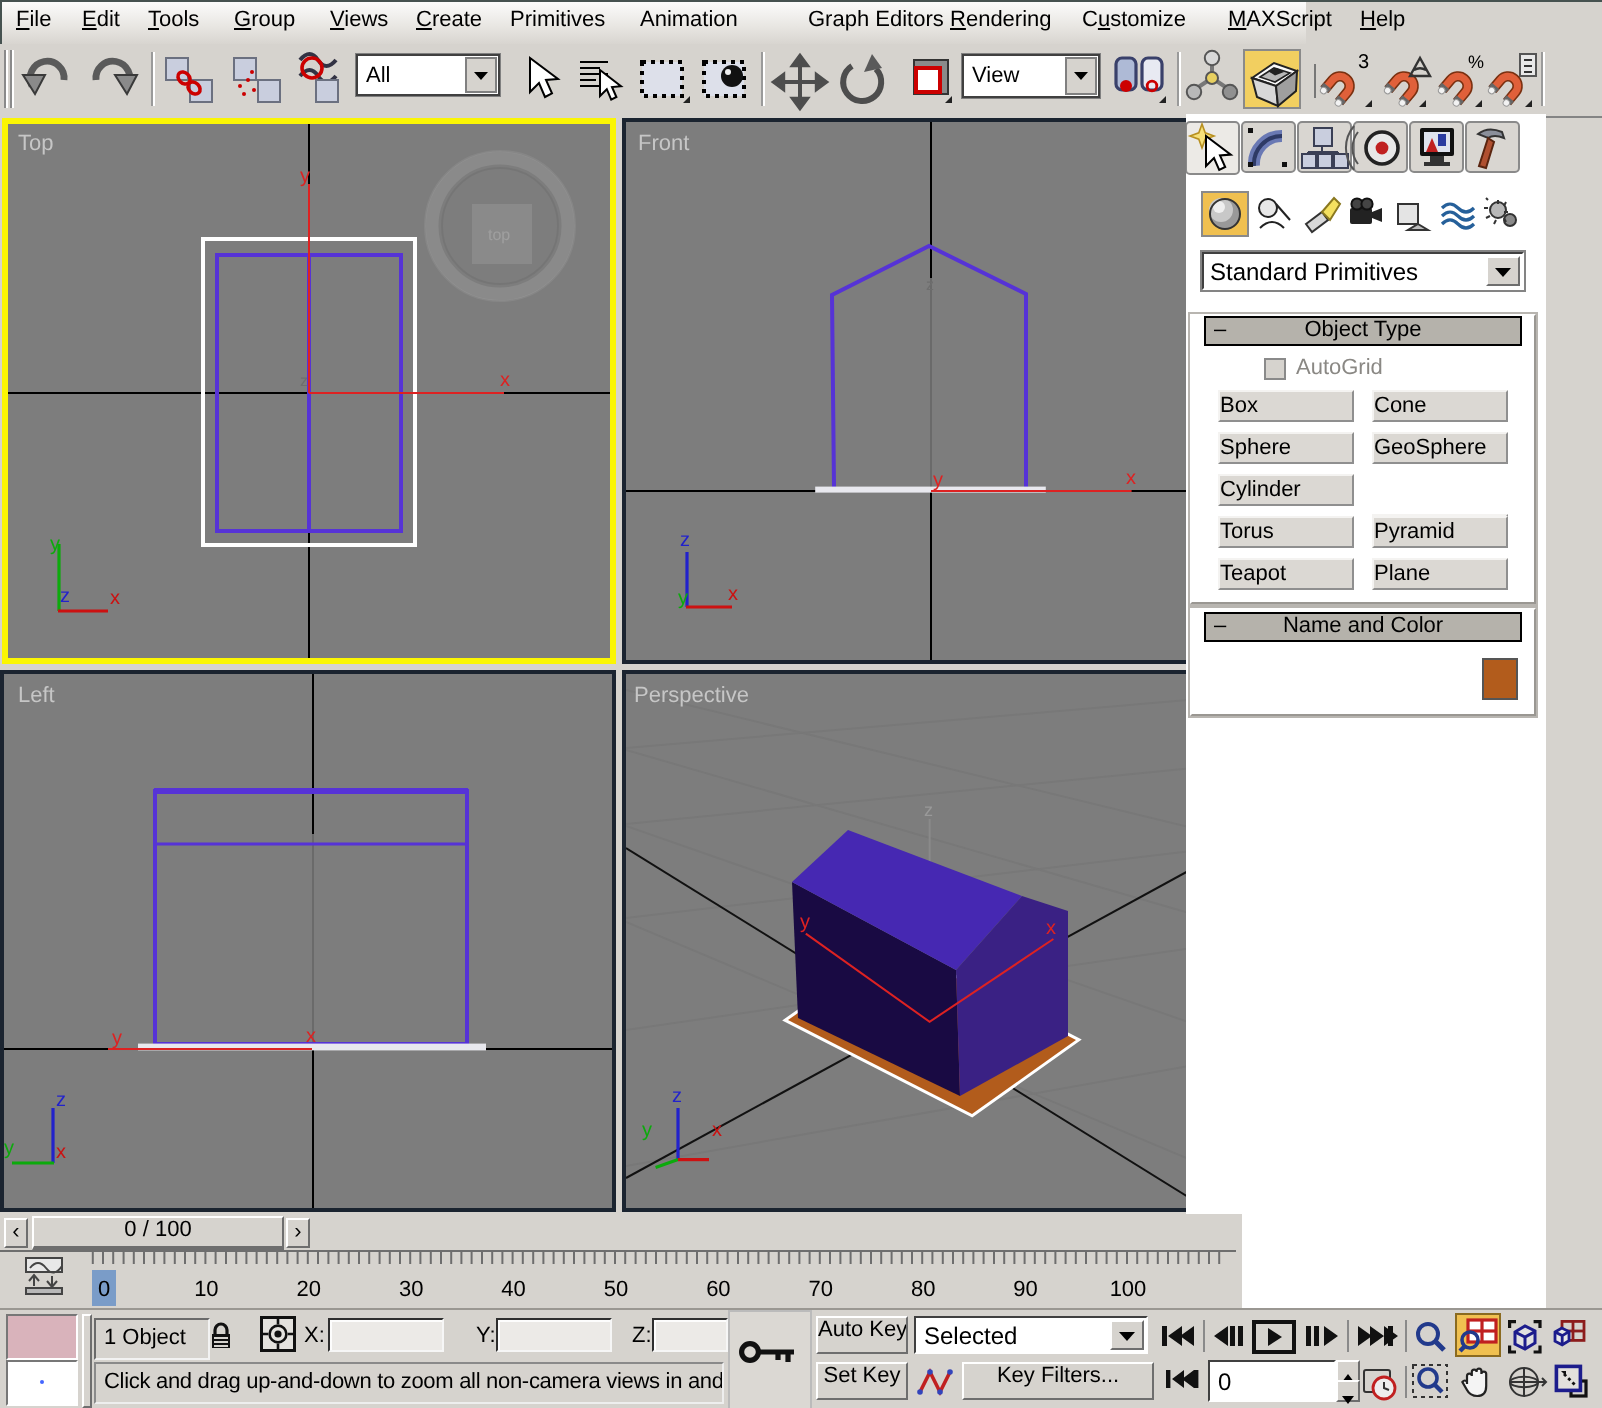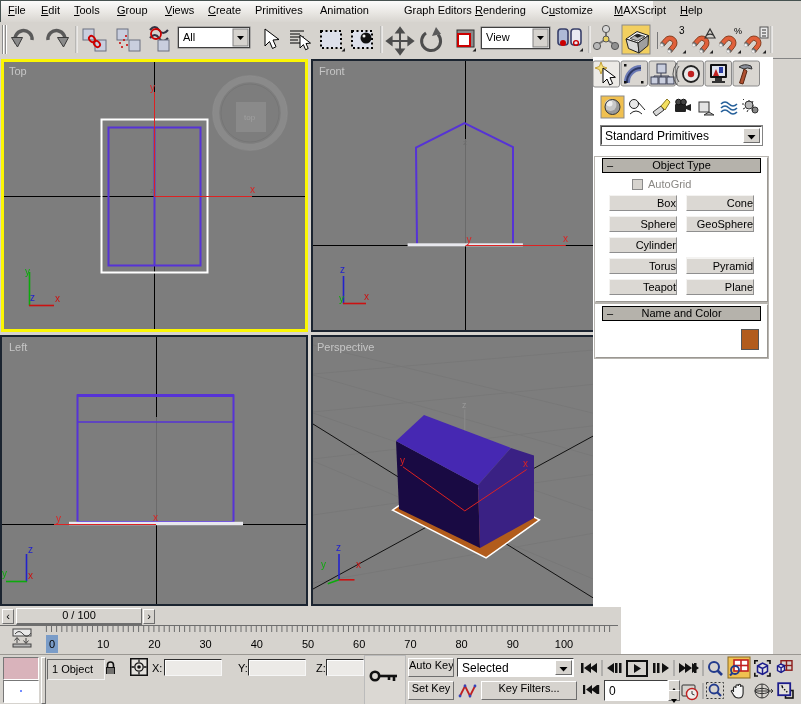--- a/index.html
+++ b/index.html
@@ -20,21 +20,21 @@
   #vpLeft{left:0px;top:277px;width:304px;height:267px;border:2px solid #1b2430;}
   #vpPersp{left:311px;top:277px;width:304px;height:267px;border:2px solid #1b2430;}
   
   #cpanel{position:absolute;left:593px;top:57px;width:180px;height:597px;background:#ffffff;}
   
   #timerow{position:absolute;left:0;top:607px;width:621px;height:19px;background:#d6d3ce;}
   #trackbar{position:absolute;left:0;top:626px;width:621px;height:28px;background:#d6d3ce;}
   #statusbar{position:absolute;left:0;top:654px;width:801px;height:50px;background:#d6d3ce;border-top:1px solid #9a9792;}
   .raised{background:#d6d3ce;border-top:1px solid #fff;border-left:1px solid #fff;border-right:1px solid #6e6e6e;border-bottom:1px solid #6e6e6e;}
   .btxt{font-size:11px;color:#000;}
-  .ot{width:66px;height:13px;background:#dbd8d3;border:1px solid #8f8f8f;border-top-color:#f4f3f1;border-left-color:#f4f3f1;font-size:11px;text-align:right;padding-top:1px;}
+  .ot{width:66px;height:13px;background:#dbd8d3;border:1px solid #8f8f8f;border-top-color:#f4f3f1;border-left-color:#f4f3f1;font-size:11px;text-align:left;padding-top:1px;}
   .sbtn{position:absolute;background:#d6d3ce;border:1px solid #6e6e6e;border-top-color:#fff;border-left-color:#fff;font-size:11px;text-align:center;white-space:nowrap;overflow:hidden;}
   .sfield{position:absolute;background:#eceae7;border:1px solid #2e2e2e;border-right-color:#f6f6f6;border-bottom-color:#f6f6f6;box-shadow:inset 1px 1px 0 #fdfdfd;}
 </style>
 </head>
 <body>
 <div id="root">
   <div style="position:absolute;left:0;top:0;width:801px;height:1px;background:#465250;z-index:9"></div>
   <div style="position:absolute;left:0;top:0;width:1px;height:22px;background:#465250;z-index:9"></div>
   <div id="menubar">
     <span style="left:8px"><u>F</u>ile</span>
@@ -603,20 +603,23 @@
       <span class="btxt" style="position:absolute;left:4px;top:3px;">1 Object</span>
     </div>
 
     <span class="btxt abs" style="left:152px;top:7px;">X:</span>
     <div class="sfield" style="left:164px;top:4px;width:56px;height:15px;"></div>
     <span class="btxt abs" style="left:238px;top:7px;">Y:</span>
     <div class="sfield" style="left:248px;top:4px;width:56px;height:15px;"></div>
     <span class="btxt abs" style="left:316px;top:7px;">Z:</span>
     <div class="sfield" style="left:326px;top:4px;width:36px;height:15px;"></div>
     <div class="abs" style="left:364px;top:0px;width:40px;height:48px;background:#dbd8d3;border:1px solid #bbb;"></div>
+    <div class="abs" style="left:47px;top:26px;width:313px;height:19px;border:1px solid #8a8a8a;border-right-color:#eee;border-bottom-color:#eee;overflow:hidden;">
+      <span style="position:absolute;left:4px;top:3px;font-size:11px;letter-spacing:-0.15px;white-space:nowrap;">Click and drag up-and-down to zoom all non-camera views in and</span>
+    </div>
     <div class="sbtn" style="left:408px;top:3px;width:44px;height:17px;">Auto Key</div>
     <div class="sbtn" style="left:408px;top:26px;width:44px;height:17px;">Set Key</div>
     <div class="abs" style="left:457px;top:3px;width:115px;height:17px;background:#fff;border:1px solid #404040;border-right-color:#fff;border-bottom-color:#fff;">
       <span style="position:absolute;left:4px;top:2px;font-size:12px;">Selected</span>
       <div class="abs raised" style="right:1px;top:1px;width:15px;height:13px;">
         <svg width="15" height="13">
             <path d="M 3.5 5 l 8 0 l -4 4.5 z" fill="#000"></path>
           </svg>
       </div>
     </div>

